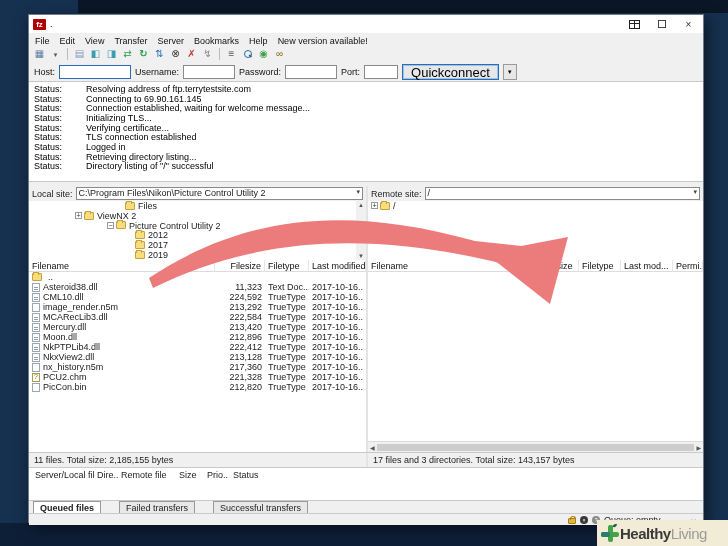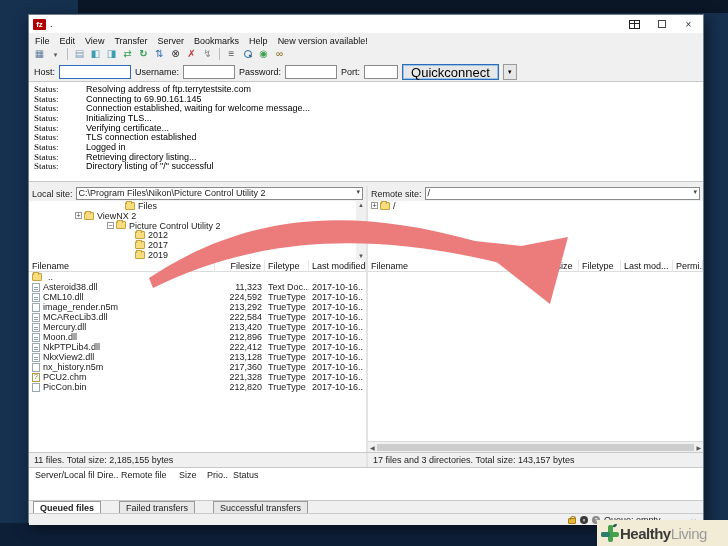--- a/index.html
+++ b/index.html
@@ -49,21 +49,21 @@
   .qcinput { height:14px; border:1px solid #8a8a8a; background:#fff; font-size:9px; padding:0 2px; font-family:inherit; }
   .qcinput.focus { border:1px solid #2b6cb8; }
   .w-host{width:72px;} .w-user{width:52px;} .w-pass{width:52px;} .w-port{width:34px;}
   .qcbtn { height:16px; border:1px solid #2b6cb8; background:#e7e7e7; padding:0 8px; font-size:13px;
     font-family:inherit; box-shadow:0 0 0 1px #9cc2ea inset; }
   .qcdrop { height:16px; width:14px; border:1px solid #9a9a9a; background:#e7e7e7; font-size:7px; }
 
   .log { flex:0 0 101px; background:#fff; border-top:1px solid #c9c9c9; border-bottom:1px solid #c9c9c9;
     overflow:hidden; padding:2px 0 0 5px; }
   .logrow { display:flex; height:9.7px; align-items:center; }
-  .loglabel { width:52px; color:#000;font-family:Liberation Serif, serif; }
+  .loglabel { width:52px; color:#000; }
   .logmsg { color:#000; }
 
   .split-h { flex:0 0 4px; background:#f0f0f0; }
 
   .sitebars { flex:0 0 15px; display:flex; }
   .sitebar { display:flex; align-items:center; padding:0 3px; gap:3px; }
   .sitebar.left { width:338px; }
   .sitebar.right { width:336px; }
   .split-v { width:2px; background:#e4e4e4; }
   .sitecombo { flex:1; height:13px; background:#fff; border:1px solid #8a8a8a; display:flex; align-items:flex-start;

